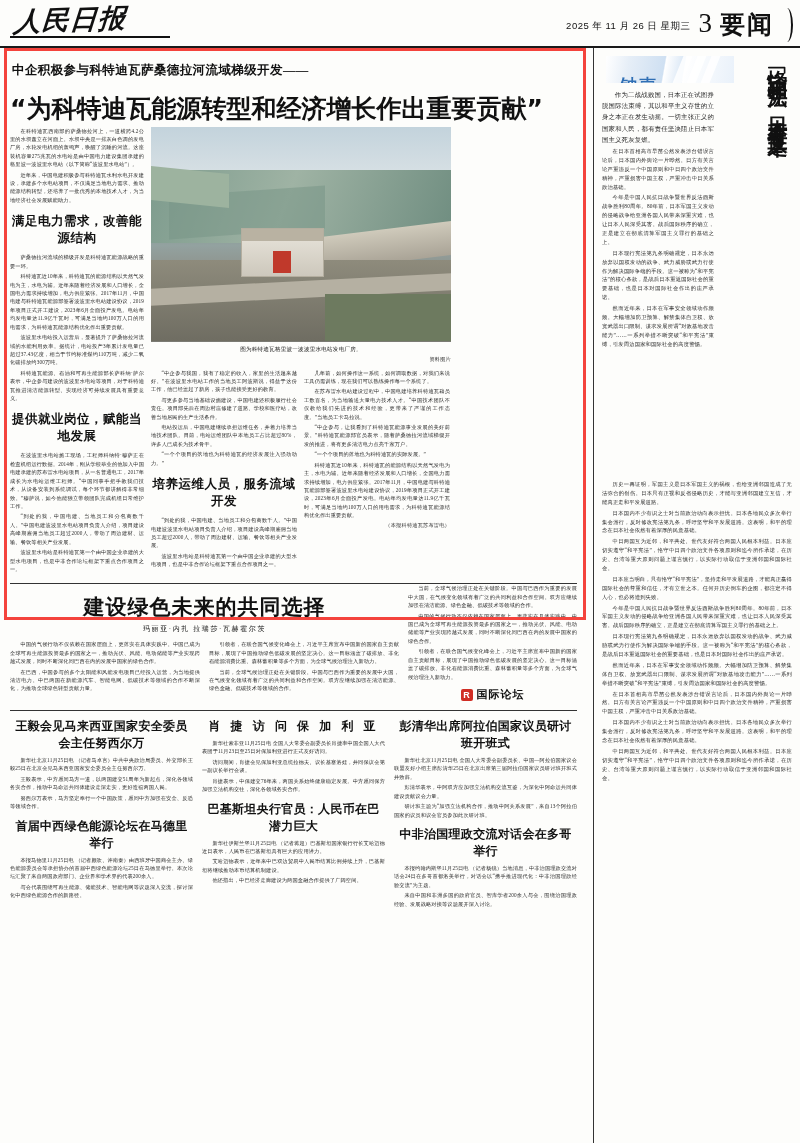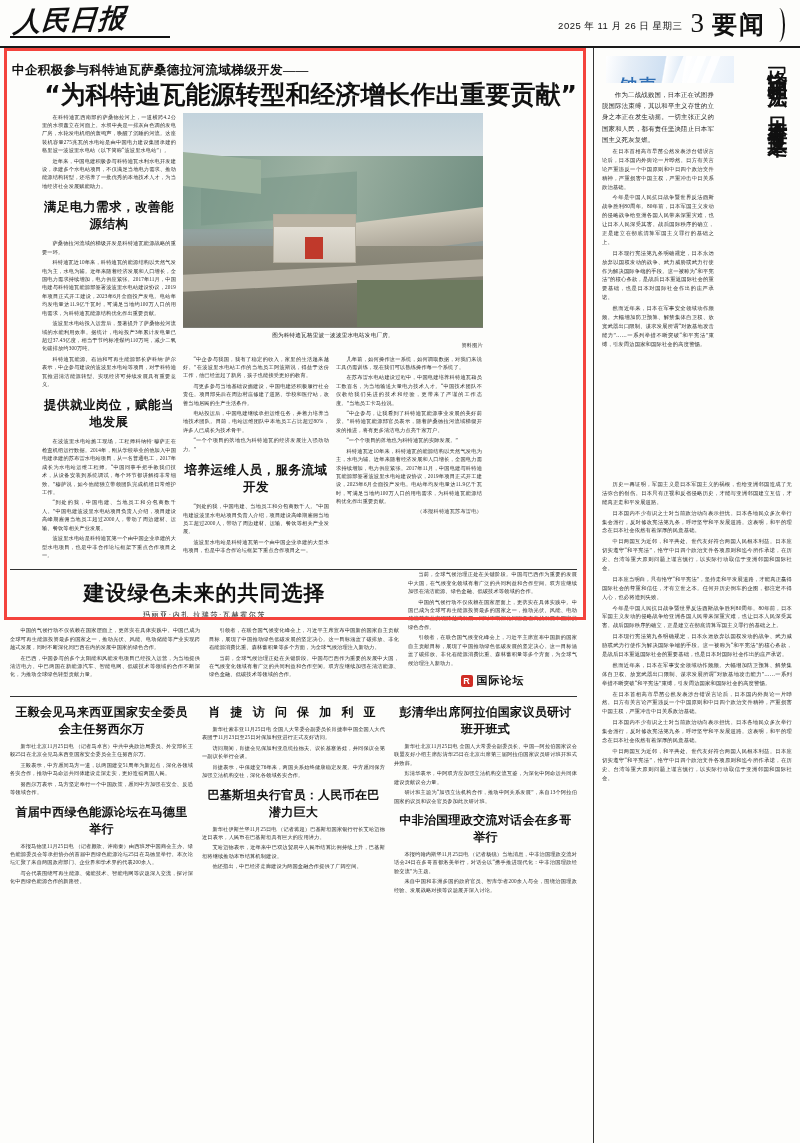--- a/index.html
+++ b/index.html
@@ -17,21 +17,21 @@
   .masthead{height:46px;position:relative;border-bottom:2px solid #1a1a1a;}
   .logo{
     position:absolute;left:14px;top:2px;
     font-family:"DejaVu Serif",serif;
     font-size:27px;font-weight:700;font-style:italic;
     letter-spacing:1px;
     transform:skewX(-6deg) rotate(-2deg);
   }
   .logo-underline{position:absolute;left:10px;top:36px;width:160px;height:2px;background:#111;}
   .mast-right{
-    position:absolute;right:16px;top:10px;
+    position:absolute;right:8px;top:10px;
     display:flex;align-items:flex-end;gap:8px;
   }
   .mast-date{font-size:9.5px;letter-spacing:.5px;padding-bottom:4px;font-family:"Liberation Sans",sans-serif;}
   .mast-pageno{font-size:27px;font-weight:400;line-height:1;font-family:"Liberation Serif",serif;}
   .mast-section{font-size:25px;font-weight:700;line-height:1;letter-spacing:2px;}
   .mast-section-wrap{position:relative;padding-right:18px;}
   .mast-section-wrap:after{
     content:"";position:absolute;right:-1px;top:-4px;width:9px;height:34px;
     border-right:2px solid #111;border-radius:0 55% 55% 0 / 0 50% 50% 0;
   }
@@ -43,27 +43,27 @@
   }
 
   
   .body-wrap{display:flex;width:800px;height:1095px;box-sizing:border-box;}
   .leftzone{width:594px;box-sizing:border-box;padding:6px 16px 0 10px;border-right:1.5px solid #333;}
   .rightzone{width:206px;box-sizing:border-box;padding:6px 8px 0 8px;}
 
   
   .kicker{font-size:12.5px;font-weight:700;letter-spacing:.4px;margin:8px 0 2px 2px;}
   .headline{
-    font-size:25px;font-weight:700;letter-spacing:0px;text-align:right;
-    line-height:1.14;margin:2px 0 3px 0;
+    font-size:25px;font-weight:700;letter-spacing:0px;text-align:left;
+    line-height:1.14;margin:16px 0 3px 0;
     font-family:"DejaVu Sans","Liberation Sans",sans-serif;
   }
   .byline{font-size:8px;text-align:center;letter-spacing:3px;margin-bottom:5px;color:#222;}
 
-  .lead-grid{display:flex;gap:7px;margin-left:32px;}
+  .lead-grid{display:flex;gap:7px;}
   .lead-col{width:134px;}
   .photo-col{width:300px;}
 
   .sub-h{
     font-size:12.5px;font-weight:700;text-align:center;
     margin:9px 0 6px 0;letter-spacing:.5px;
     font-family:"DejaVu Sans","Liberation Sans",sans-serif;
   }
 
   

